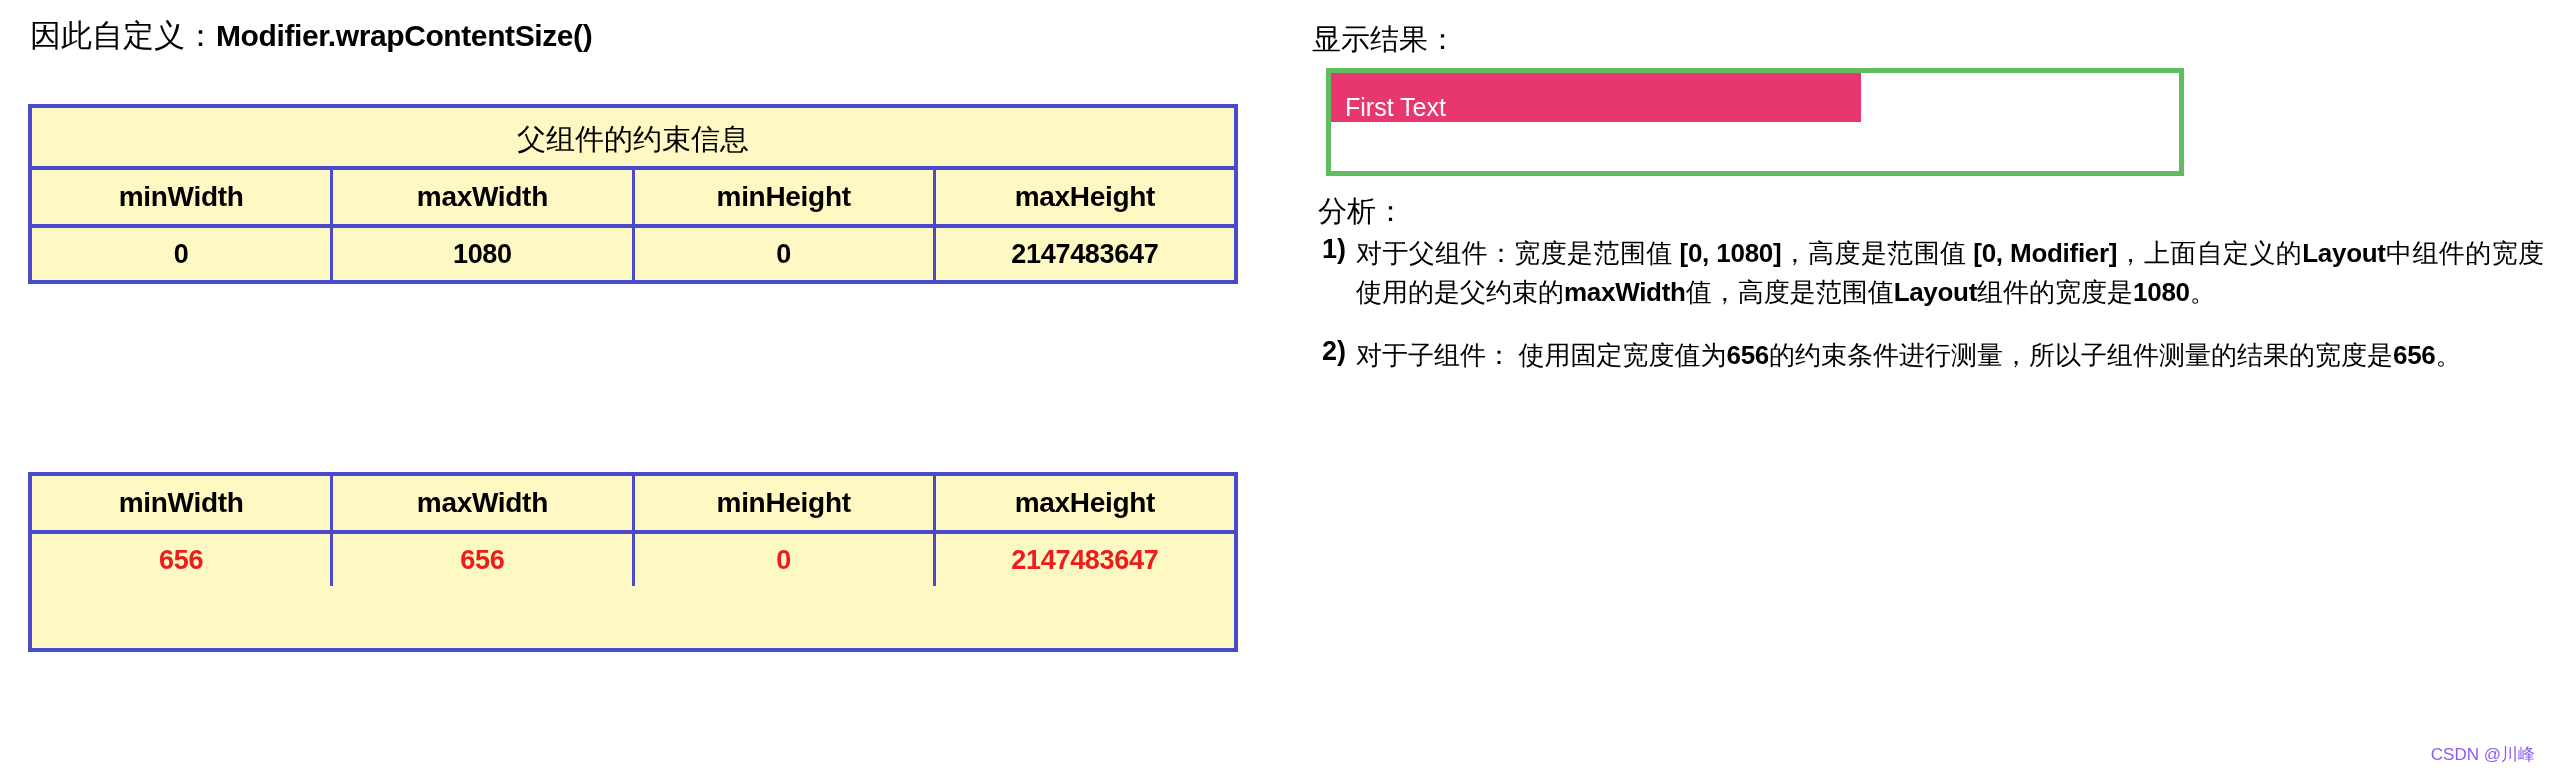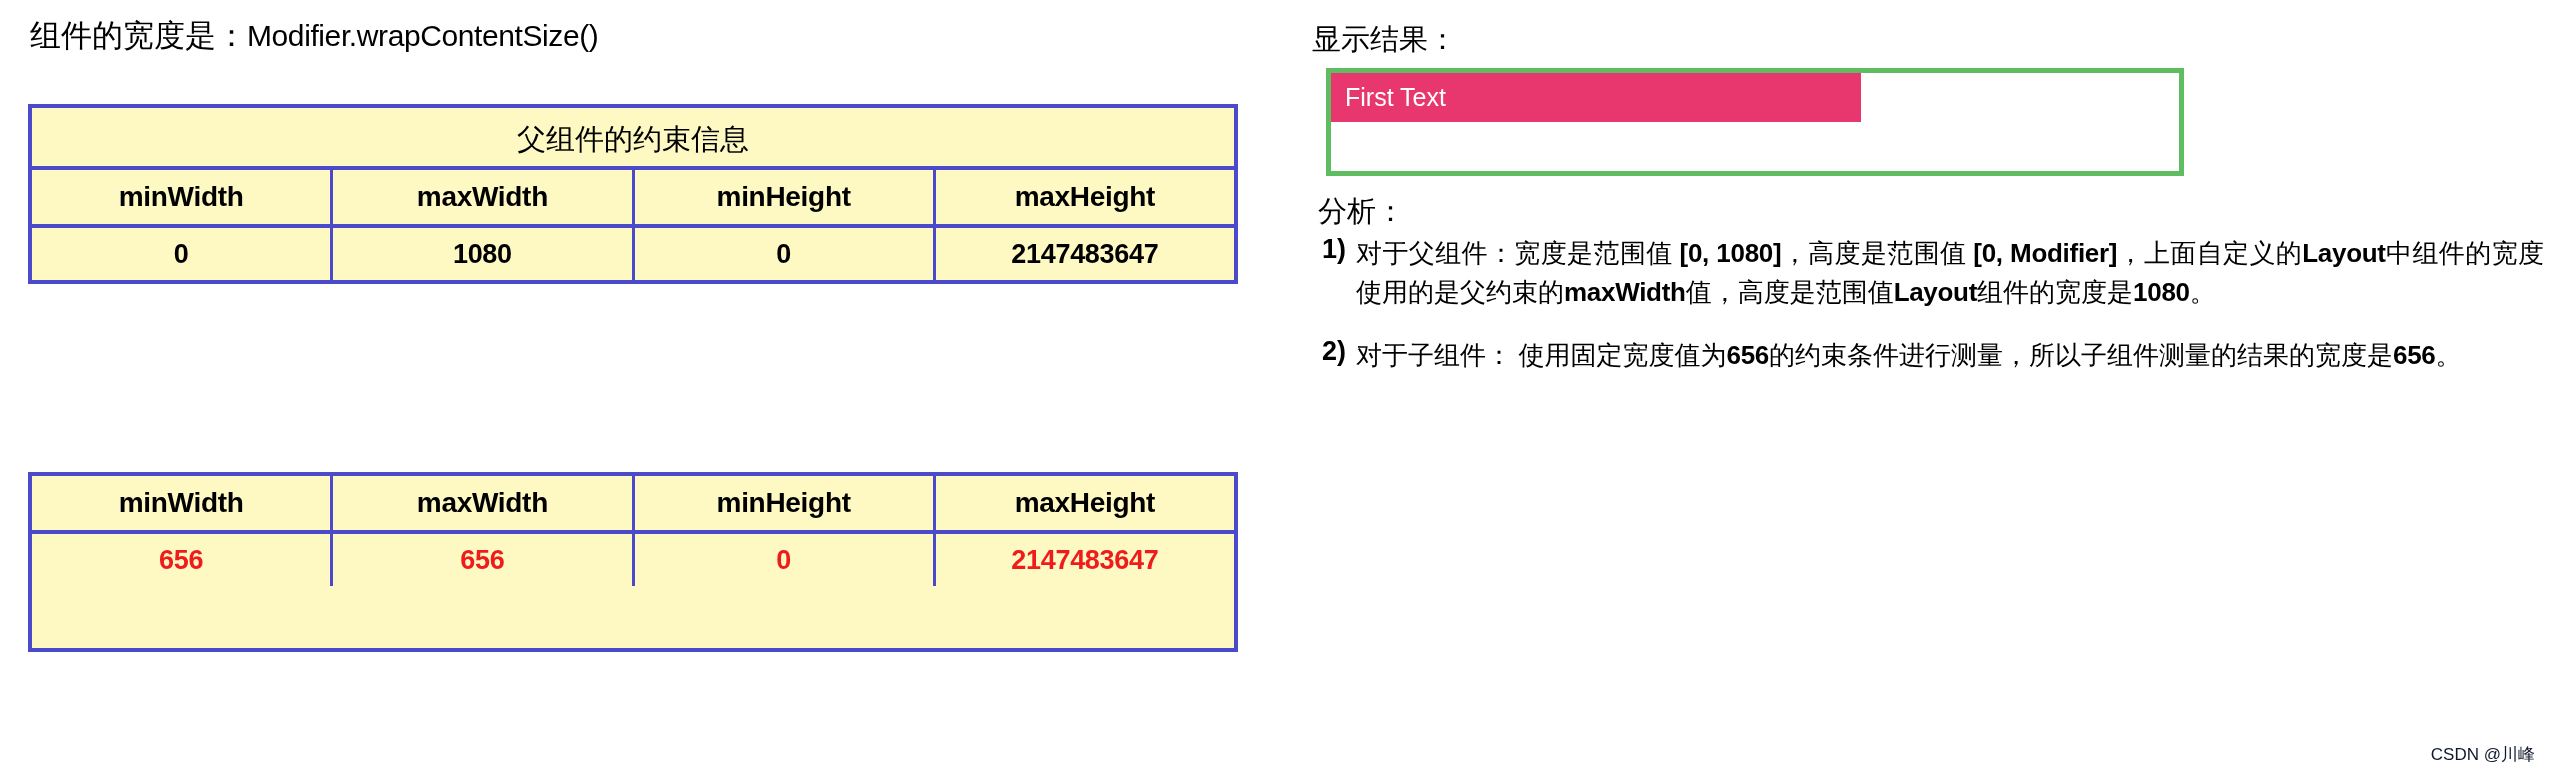--- a/index.html
+++ b/index.html
@@ -29,21 +29,21 @@
     position: absolute;
     left: 8px;
     top: 16px;
     font-size: 31px;
     line-height: 40px;
     white-space: nowrap;
     font-family: "Liberation Serif", "DejaVu Serif", serif;
   }
   .left-title .mono-bold {
     font-family: "Liberation Sans", "DejaVu Sans", sans-serif;
-    font-weight: normal;
+    font-weight: bold;
     font-size: 30px;
     letter-spacing: -0.4px;
   }
 
   
   .ctable {
     position: absolute;
     border: 4px solid var(--bc, #4a4acb);
     background: #fef9c3;
     width: 1210px;
@@ -107,21 +107,21 @@
     border: 5px solid var(--green, #60bc60);
     background: #ffffff;
   }
   .preview-inner {
     width: 62.5%;
     height: 100%;
   }
   .bar {
     height: 50%;
     display: flex;
-    align-items: center;
+    align-items: flex-end;
     padding-left: 14px;
     color: #ffffff;
     font-size: 25px;
     font-family: "Liberation Sans", "DejaVu Sans", sans-serif;
   }
   .bar.first  { background: var(--pink, #e8376f); }
   .bar.second { background: var(--blue, #42a5f5); }
 
   .analysis-label {
     position: absolute;
@@ -160,34 +160,34 @@
     font-family: "Liberation Sans", "DejaVu Sans", sans-serif;
     font-weight: bold;
     letter-spacing: -0.3px;
   }
 
   .watermark {
     position: absolute;
     right: 18px;
     bottom: 8px;
     font-size: 17px;
-    color: #0f172a;
+    color: #8b5cf6;
     font-family: "Liberation Sans", "DejaVu Sans", sans-serif;
     white-space: nowrap;
   }
 </style>
 </head>
 <body>
 
 <div class="page">
 
   <div class="left-panel">
 
     <div class="left-title">
-      <span>组件的宽度是：</span><span class="mono-bold">Modifier.wrapContentSize()</span>
+      <span>因此自定义：</span><span class="mono-bold">Modifier.wrapContentSize()</span>
     </div>
 
     <div class="ctable t1">
       <div class="ctable-caption">父组件的约束信息</div>
       <div class="ctable-row head">
         <div class="ctable-cell">minWidth</div>
         <div class="ctable-cell">maxWidth</div>
         <div class="ctable-cell">minHeight</div>
         <div class="ctable-cell">maxHeight</div>
       </div>

